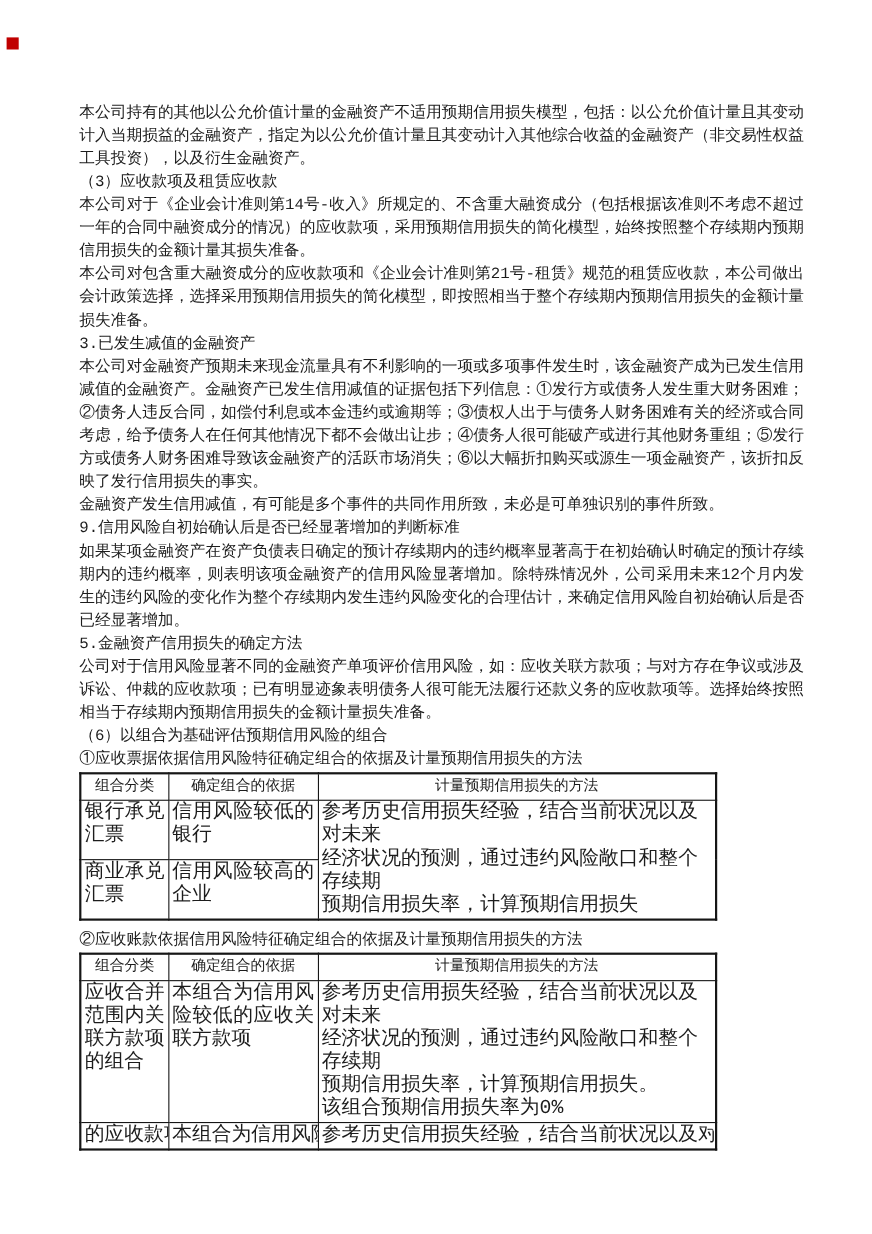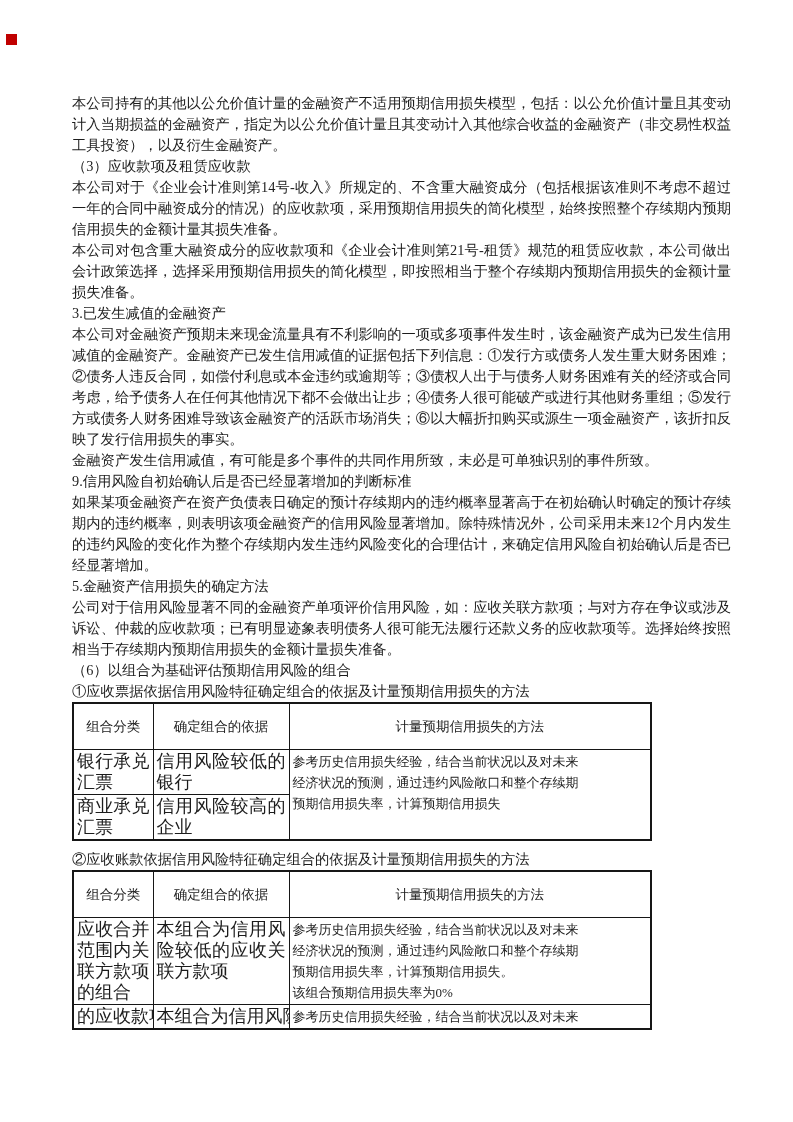--- a/index.html
+++ b/index.html
@@ -2,21 +2,21 @@
 <html><head>
 <meta charset="utf-8">
 <style>
   html, body { margin: 0; padding: 0; background: #ffffff; }
   .page {
     position: relative;
     width: 793px;
     height: 1122px;
     background: #ffffff;
     overflow: hidden;
-    font-family: Liberation Serif, serif;
+    font-family: Liberation Mono, monospace;
     color: #1c1c1c;
   }
   .red-marker {
     position: absolute;
     left: 6px;
     top: 34px;
     width: 11px;
     height: 11px;
     background: #c00000;
   }
@@ -41,30 +41,30 @@
   }
   table.ecl th, table.ecl td {
     border: 1px solid #161616;
     vertical-align: top;
     padding: 1px 3px;
   }
   table.ecl th {
     font-weight: normal;
     text-align: center;
     height: 21px;
-    padding: 12px 2px;
+    padding: 1px 2px;
   }
   td.cat, td.basis {
     font-size: 18px;
     text-align: justify;
     text-justify: inter-ideograph;
     padding: 1px 1px;
   }
   td.method {
-    font-size: 13px;
+    font-size: 18px;
     white-space: pre-line;
     text-align: left;
     border-radius: 23px;
   }
   td.clip {
     white-space: nowrap;
     overflow: hidden;
   }
   .cap2 { margin-top: 8px !important; }
   .col-cat { width: 80px; }

